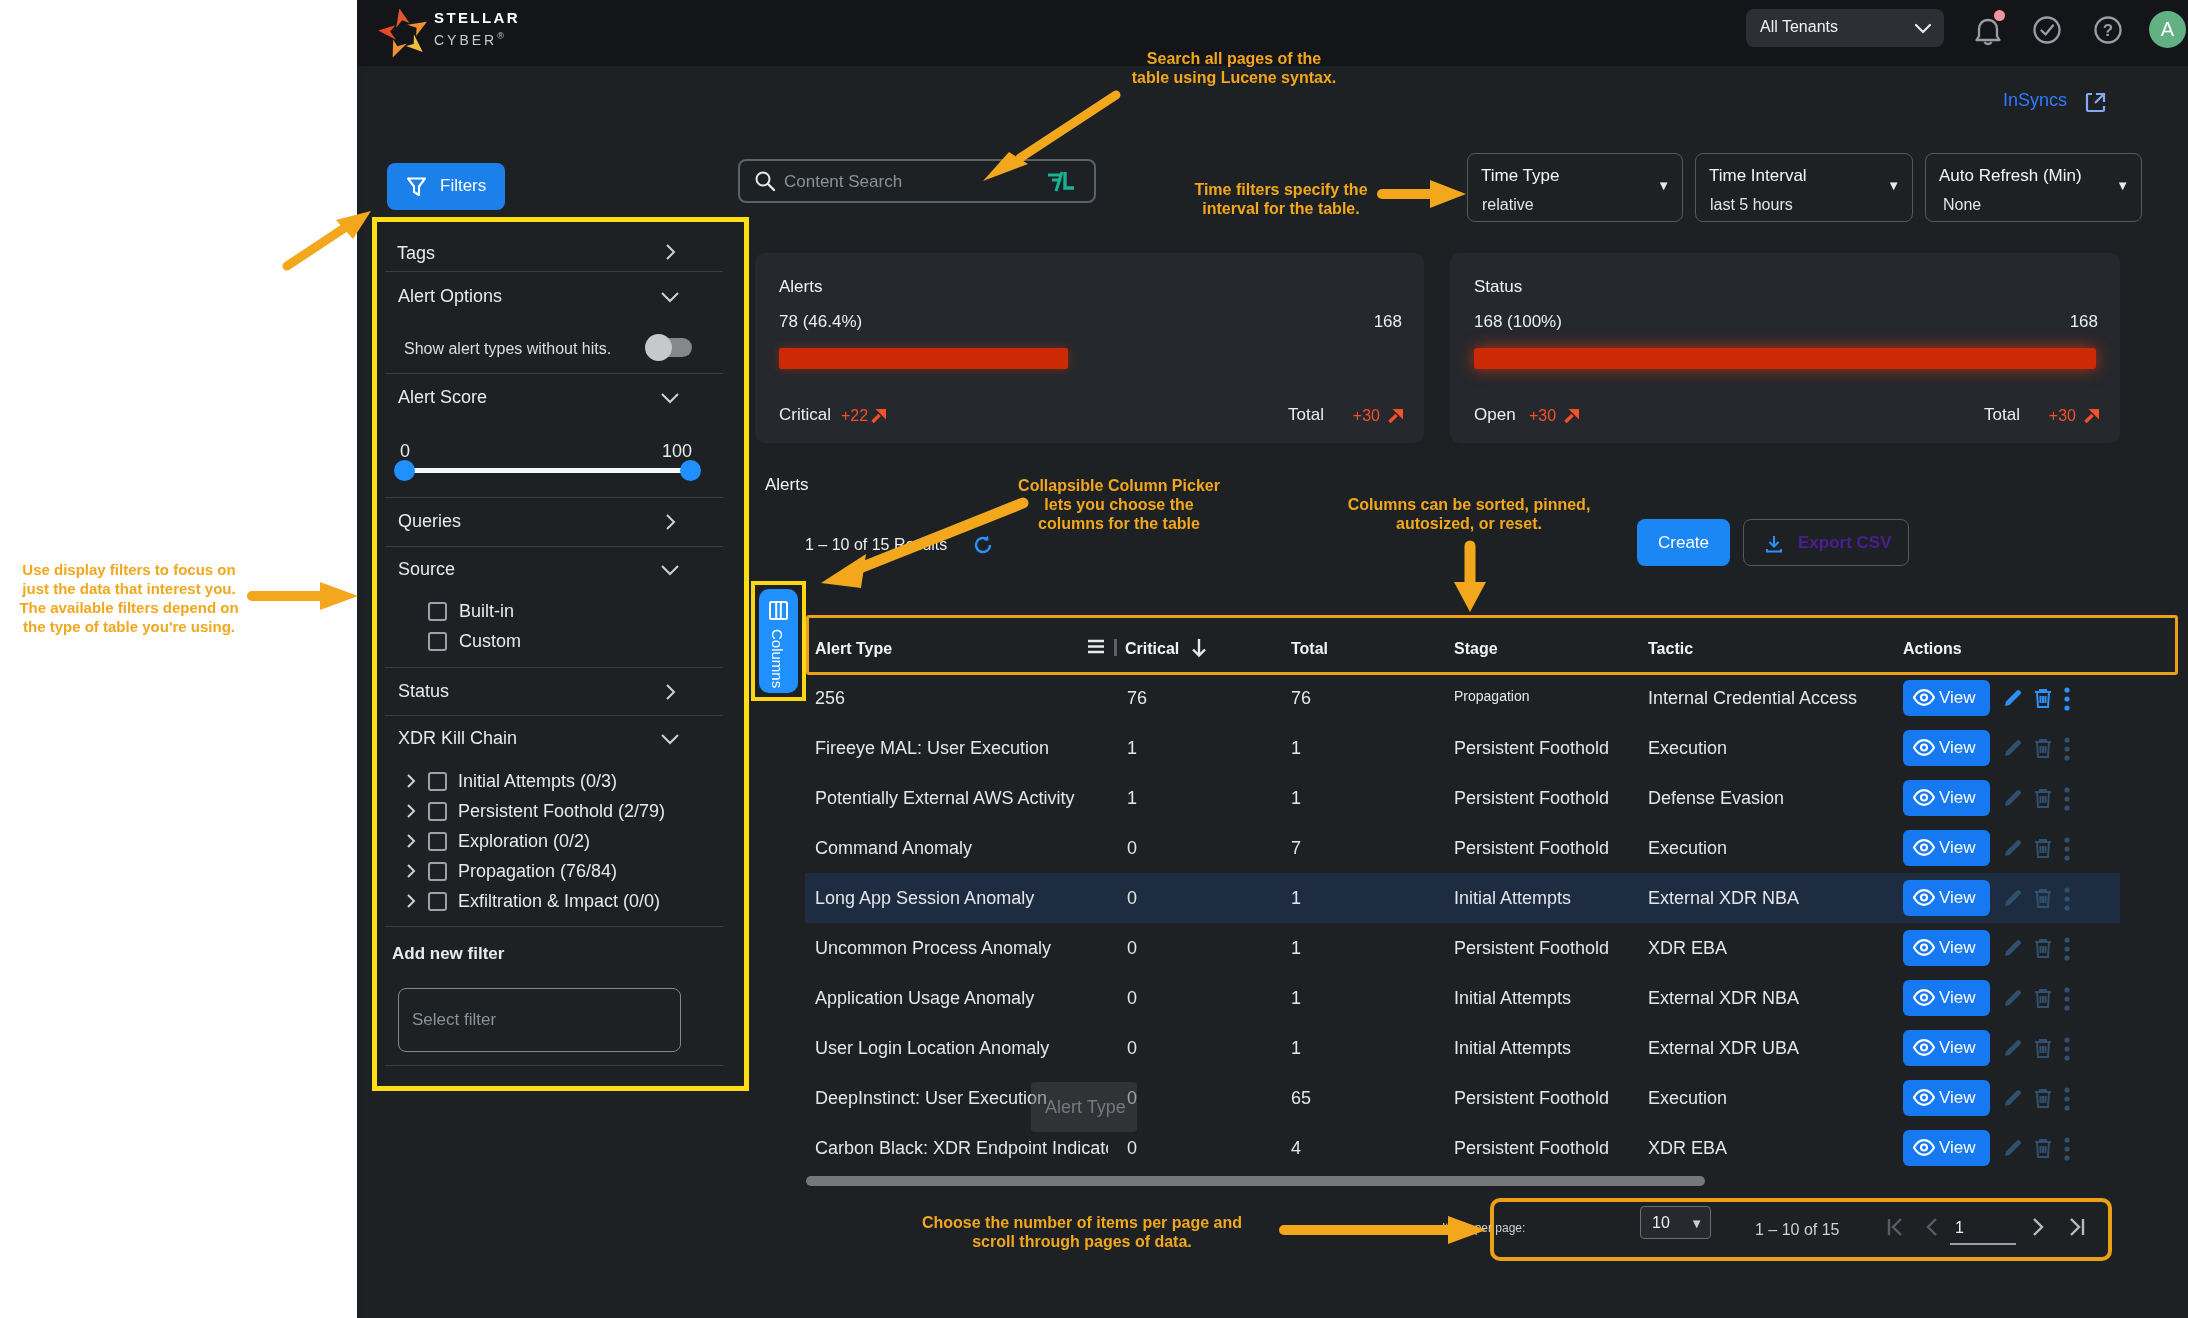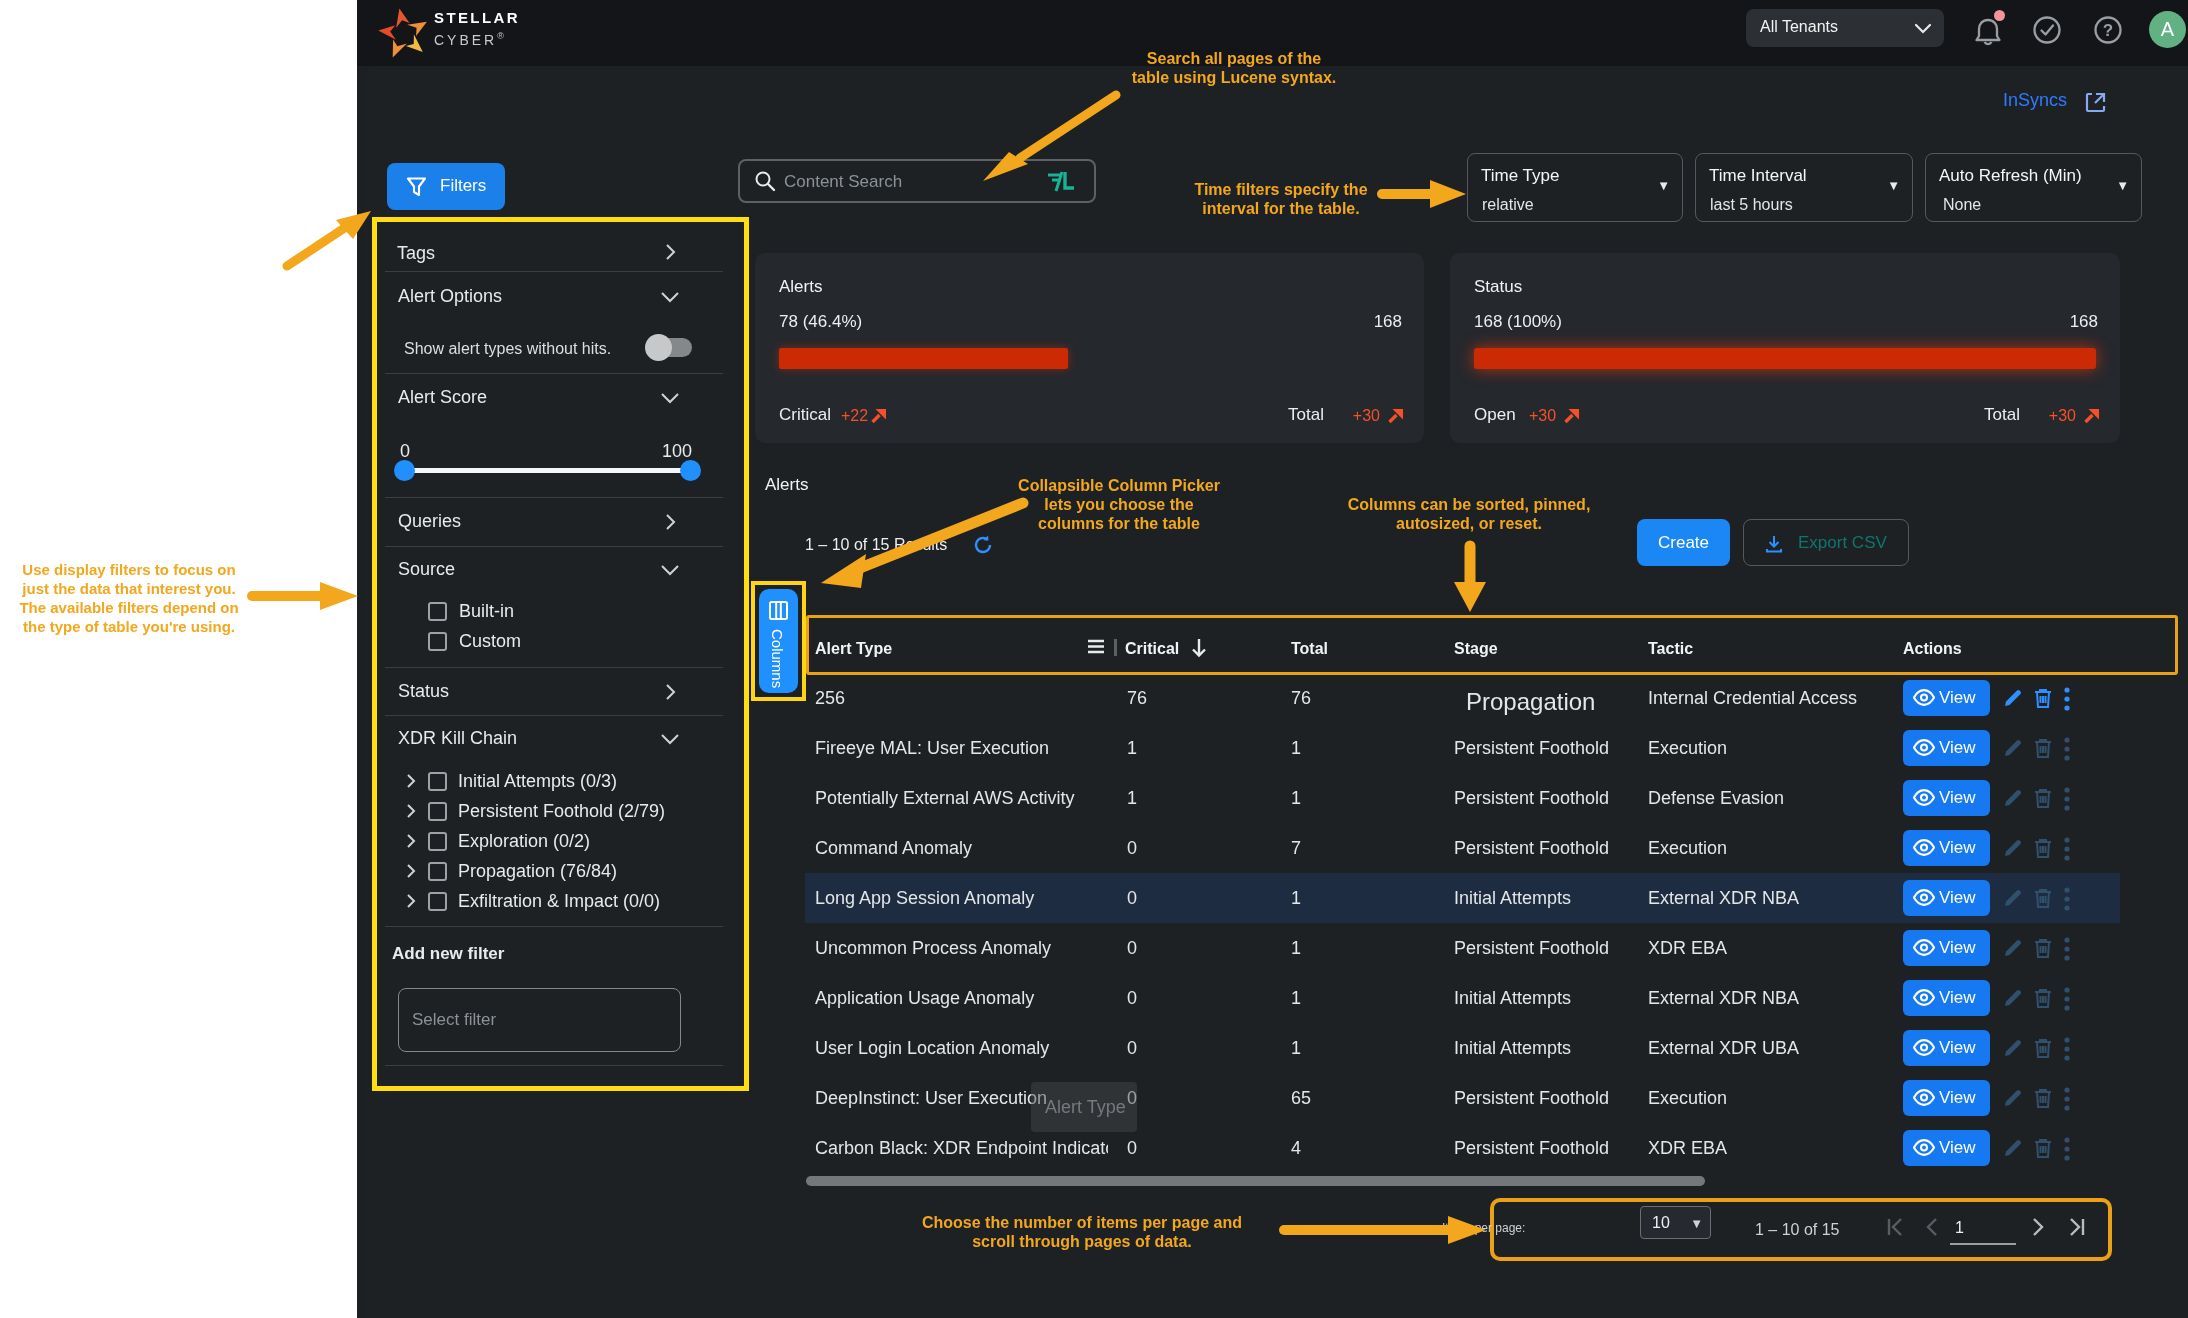--- a/index.html
+++ b/index.html
@@ -217,21 +217,21 @@
   <svg class="abs" style="left:972px; top:534px;" width="22" height="22" viewBox="0 0 22 22">
     <path d="M18 11 a7 7 0 1 1 -2.5 -5.4" fill="none" stroke="#2e90ff" stroke-width="2.4"></path>
     <path d="M16 1.5 L16.5 6.5 L11.5 6.2 Z" fill="#2e90ff"></path>
   </svg>
   <div class="abs" style="left:1637px; top:519px; width:93px; height:47px; background:#1b87f5; border-radius:8px; text-align:center; line-height:47px; color:#fff; font-size:17px;">Create</div>
   <div class="abs" style="left:1743px; top:519px; width:166px; height:47px; border:1px solid #55595e; border-radius:8px;">
     <svg style="position:absolute; left:19px; top:13px;" width="22" height="22" viewBox="0 0 22 22">
         <path d="M11 3 V13 M6.5 9 L11 13.5 L15.5 9" fill="none" stroke="#2e90ff" stroke-width="2"></path>
         <path d="M4 16 V18.5 H18 V16" fill="none" stroke="#2e90ff" stroke-width="2"></path>
       </svg>
-    <span style="position:absolute; left:54px; top:13px; color:#0f766e; font-size:17px;">Export CSV</span>
+    <span style="position:absolute; left:54px; top:13px; color:#4c1d95; font-size:17px;font-weight:bold;">Export CSV</span>
   </div>
   <div class="abs" style="left:751px; top:581px; width:55px; height:120px; border:4px solid #ffd415;"></div>
   <div class="abs" style="left:759px; top:589px; width:39px; height:104px; background:#2090ff; border-radius:10px;">
     <svg style="position:absolute; left:10px; top:12px;" width="19" height="19" viewBox="0 0 19 19">
         <rect x="1" y="1" width="17" height="17" rx="1.5" fill="none" stroke="#fff" stroke-width="2"></rect>
         <path d="M7.2 1 V18 M11.8 1 V18" stroke="#fff" stroke-width="2"></path>
       </svg>
     <span style="position:absolute; left:10px; top:40px; color:#fff; font-size:15px; writing-mode:vertical-lr;">Columns</span>
   </div>
 
@@ -245,21 +245,21 @@
   <svg class="abs" style="left:1189px; top:637px;" width="20" height="22" viewBox="0 0 20 22">
       <path d="M10 2 V18 M4 12.5 L10 18.5 L16 12.5" fill="none" stroke="#e8eaec" stroke-width="2.4"></path>
     </svg>
   <div class="abs" style="left:1291px; top:640px; font-size:16px; font-weight:bold; color:#f2f3f4;">Total</div>
   <div class="abs" style="left:1454px; top:640px; font-size:16px; font-weight:bold; color:#f2f3f4;">Stage</div>
   <div class="abs" style="left:1648px; top:640px; font-size:16px; font-weight:bold; color:#f2f3f4;">Tactic</div>
   <div class="abs" style="left:1903px; top:640px; font-size:16px; font-weight:bold; color:#f2f3f4;">Actions</div>
   <div class="abs" style="left:815px; top:688px; font-size:18px; color:#e4e6e8; width:293px; white-space:nowrap; overflow:hidden;">256</div>
   <div class="abs" style="left:1127px; top:688px; font-size:18px; color:#e4e6e8;">76</div>
   <div class="abs" style="left:1291px; top:688px; font-size:18px; color:#e4e6e8;">76</div>
-  <div class="abs" style="left:1454px; top:688px; font-size:24px; color:#e4e6e8;margin-left:12px;">Propagation</div>
+  <div class="abs" style="left:1454px; top:688px; font-size:14px; color:#e4e6e8;">Propagation</div>
   <div class="abs" style="left:1648px; top:688px; font-size:18px; color:#e4e6e8;">Internal Credential Access</div>
   <div class="abs" style="left:1903px; top:680px; width:87px; height:36px; background:#1779f2; border-radius:6px;">
     <svg style="position:absolute; left:10px; top:9px;" width="22" height="17" viewBox="0 0 24 18">
         <path d="M1 9 C4 3.5 8 1 12 1 C16 1 20 3.5 23 9 C20 14.5 16 17 12 17 C8 17 4 14.5 1 9 Z" fill="none" stroke="#fff" stroke-width="2.4"></path>
         <circle cx="12" cy="9" r="4.4" fill="#fff"></circle>
         <circle cx="12" cy="9" r="2.1" fill="#1779f2"></circle>
       </svg>
     <span style="position:absolute; left:36px; top:8px; color:#fff; font-size:17px;">View</span>
   </div>
   <svg class="abs" style="left:2002px; top:687px;" width="22" height="22" viewBox="0 0 22 22">

